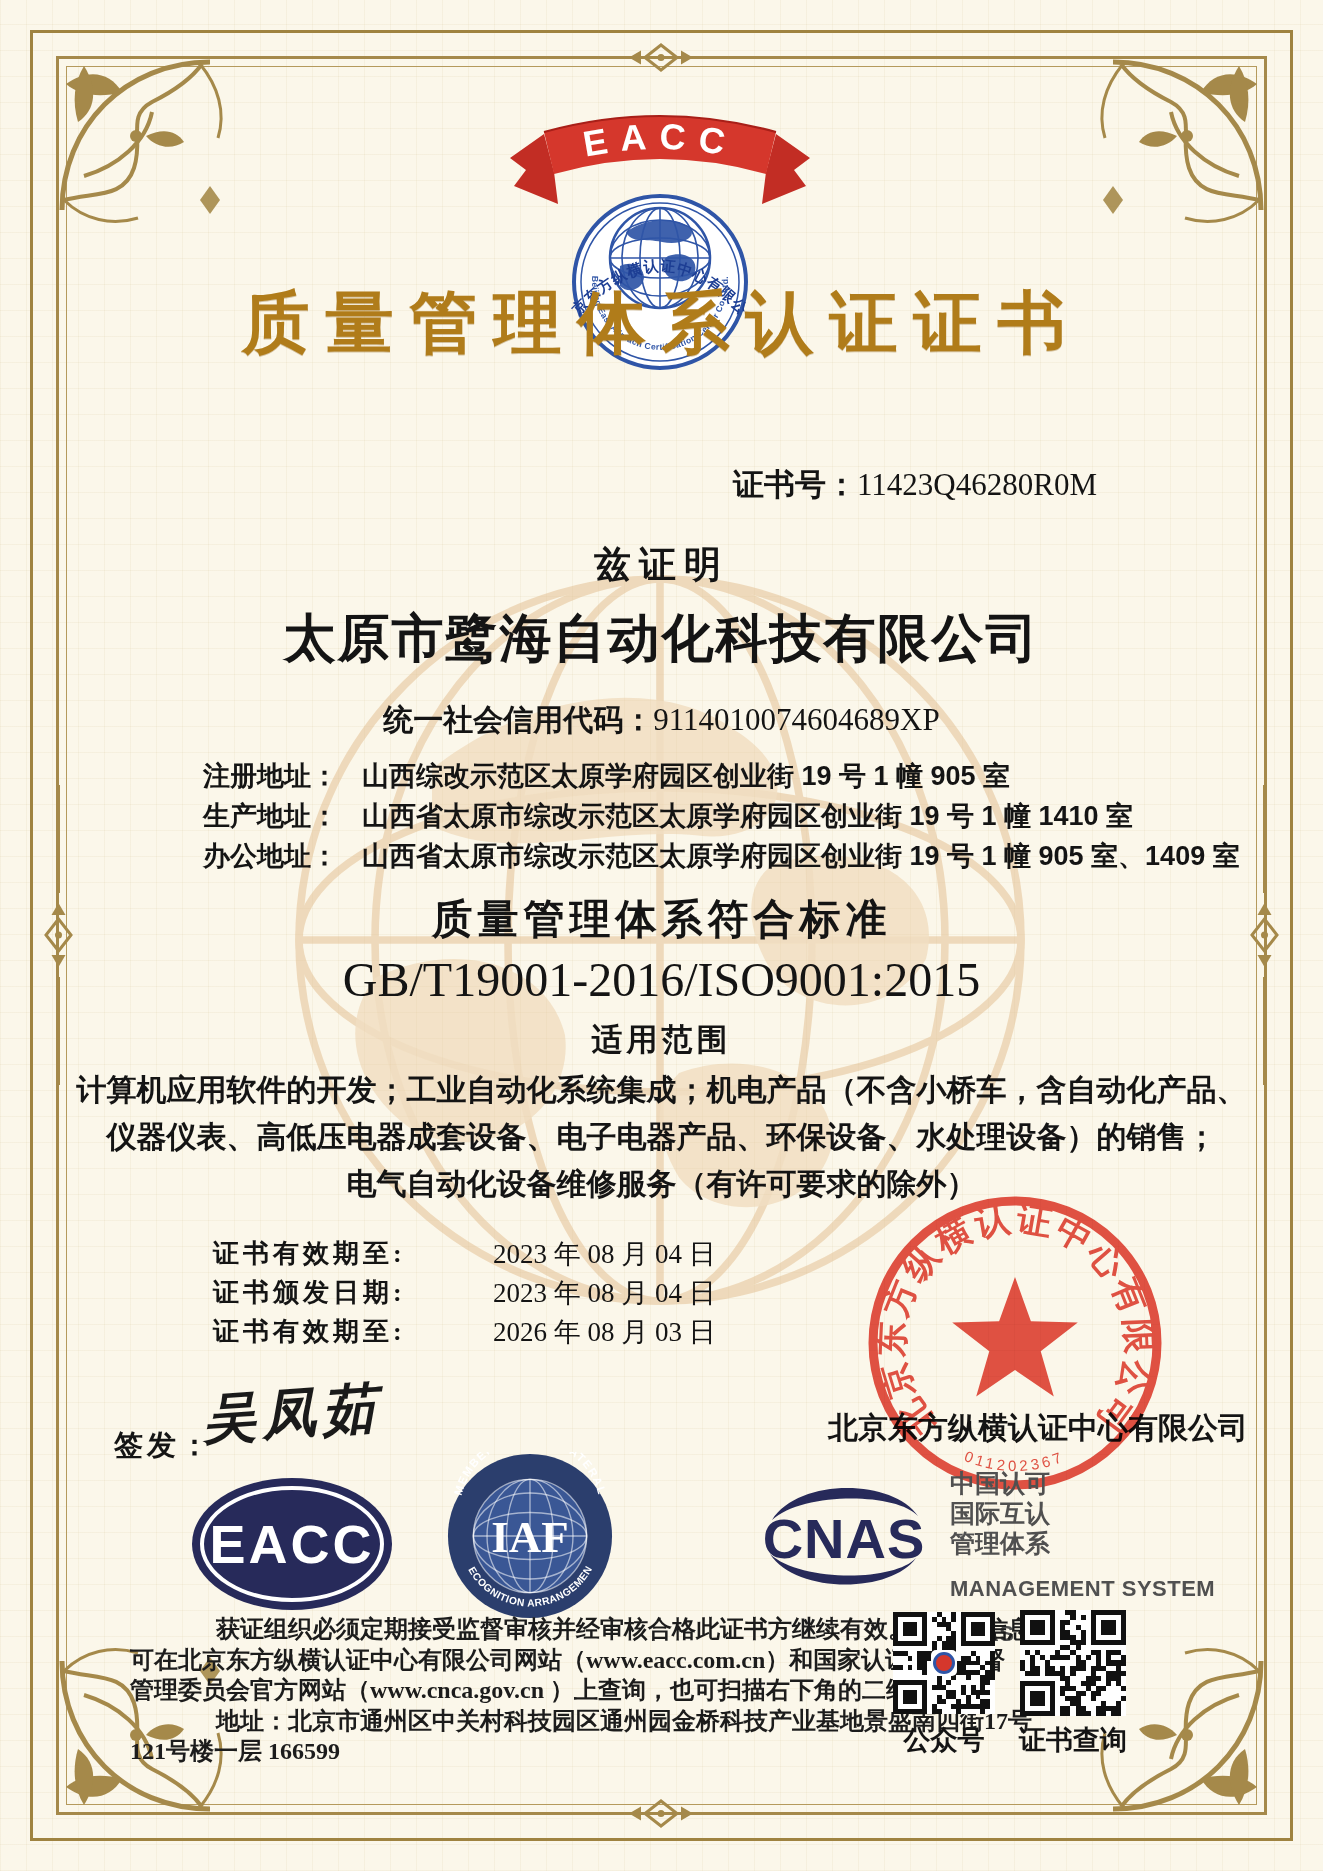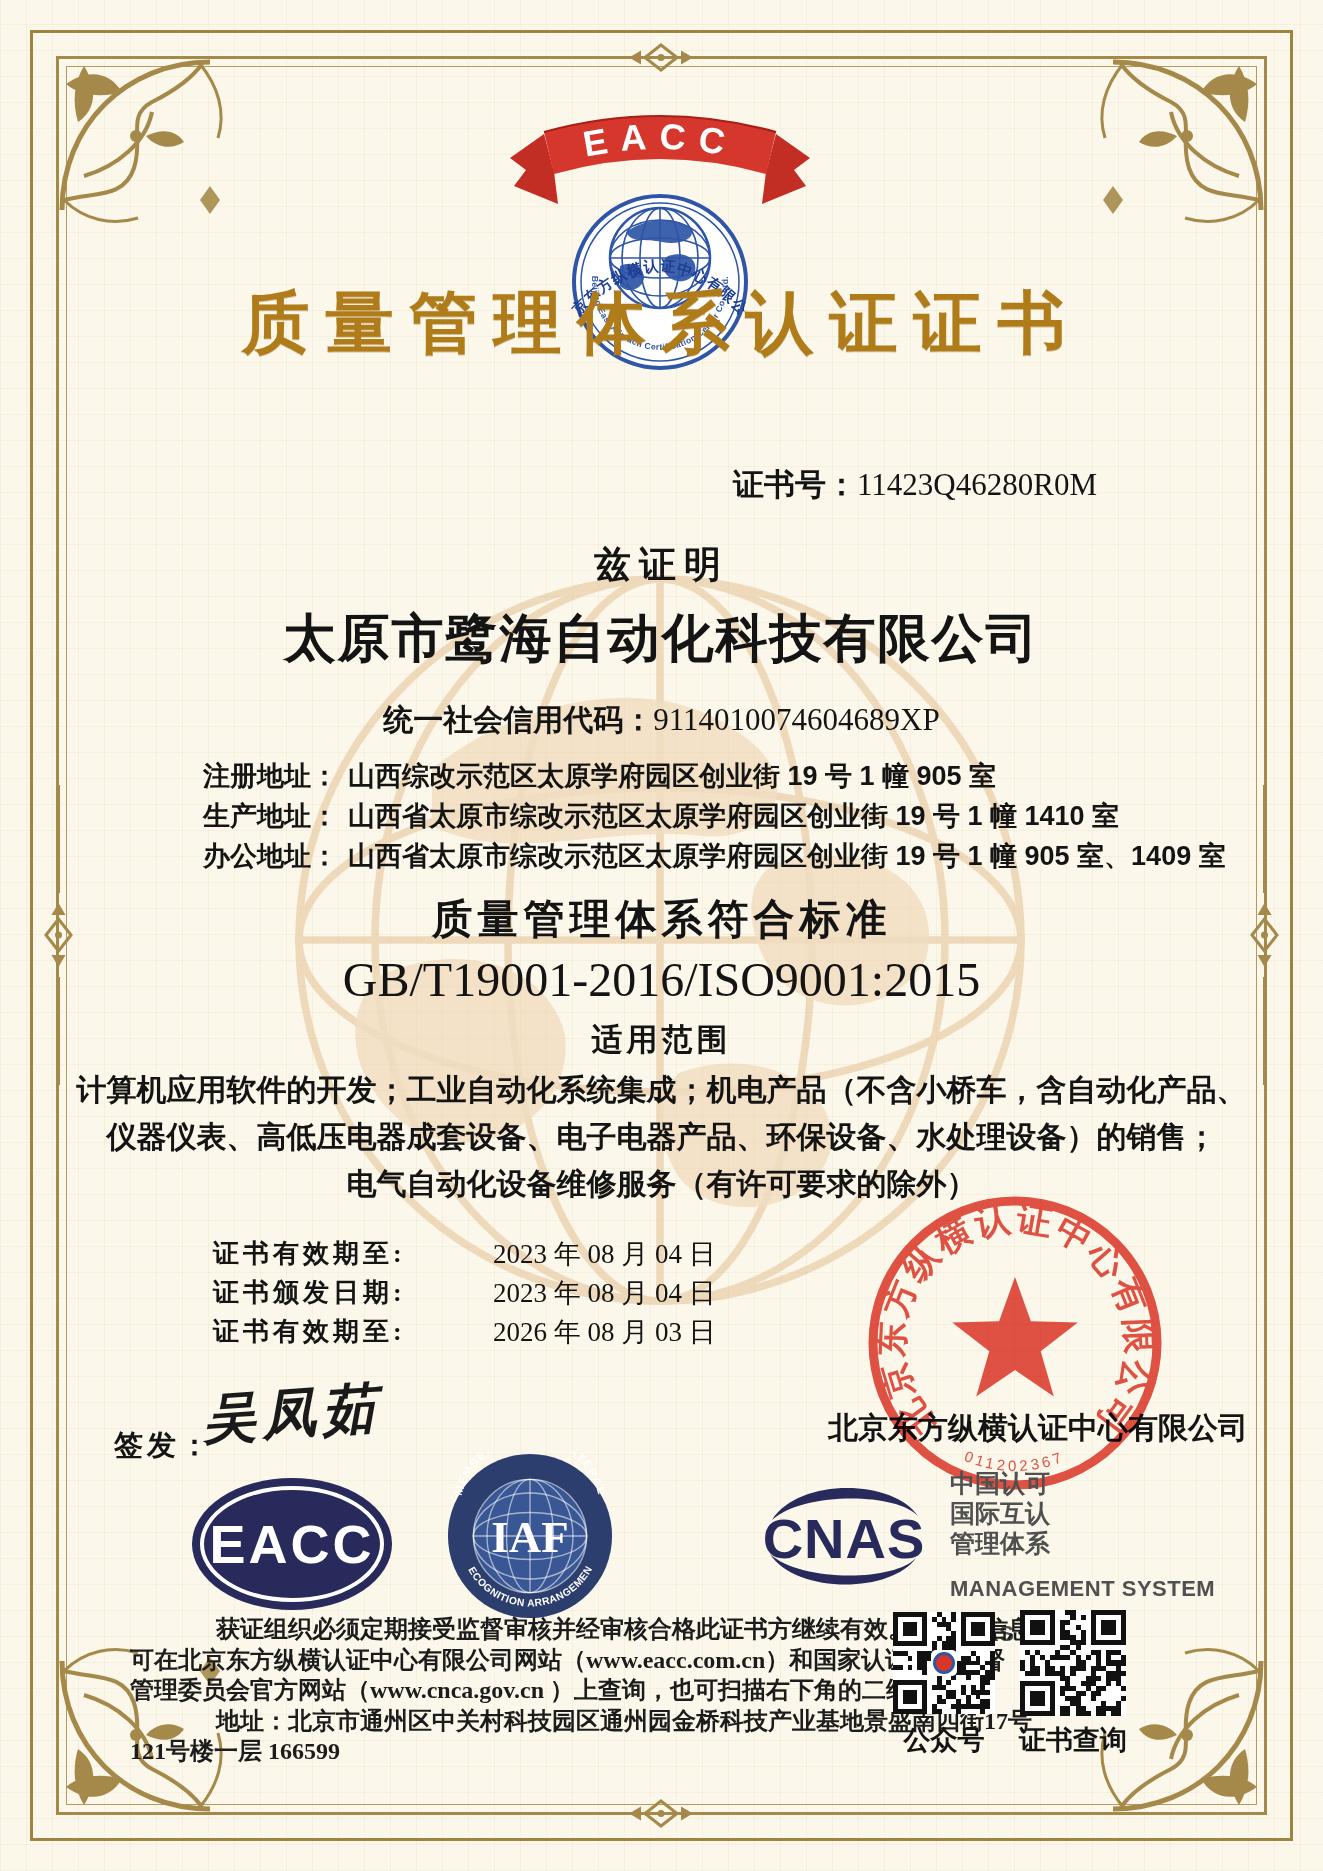--- a/index.html
+++ b/index.html
@@ -40,21 +40,21 @@
            font-size:31px;white-space:nowrap;}
   .cert-no .lbl{font-weight:700;}
   .certify{position:absolute;top:540px;font-size:37px;font-weight:600;
            font-family:"Liberation Serif",serif;letter-spacing:8px;}
   .company{position:absolute;top:604px;font-size:52px;font-weight:700;letter-spacing:2px;}
   .credit{position:absolute;top:700px;font-size:30px;}
   .credit .lbl{font-weight:700;}
   .credit .val{font-family:"Liberation Serif",serif;font-size:31px;}
   .addr-block{position:absolute;left:203px;top:758px;}
   .addr-row{display:flex;height:40px;font-size:27px;font-weight:700;white-space:nowrap;}
-  .addr-row .lbl{margin-right:10px;}
+  .addr-row .lbl{margin-right:24px;}
   .std-head{position:absolute;top:892px;font-size:41px;font-weight:700;letter-spacing:5px;}
   .std-code{position:absolute;top:952px;font-family:"Liberation Serif",serif;font-size:48px;}
   .scope-head{position:absolute;top:1019px;font-size:31px;font-weight:700;letter-spacing:4px;}
   .scope{position:absolute;top:1066px;left:0;right:0;text-align:center;}
   .scope div{font-size:30px;font-weight:600;line-height:47px;white-space:nowrap;}
   .dates{position:absolute;left:213px;top:1236px;font-family:"Liberation Serif",serif;}
   .date-row{display:flex;height:39px;white-space:nowrap;}
   .date-row .lbl{width:280px;font-size:26px;font-weight:600;letter-spacing:4px;}
   .date-row .val{font-size:27px;}
   

